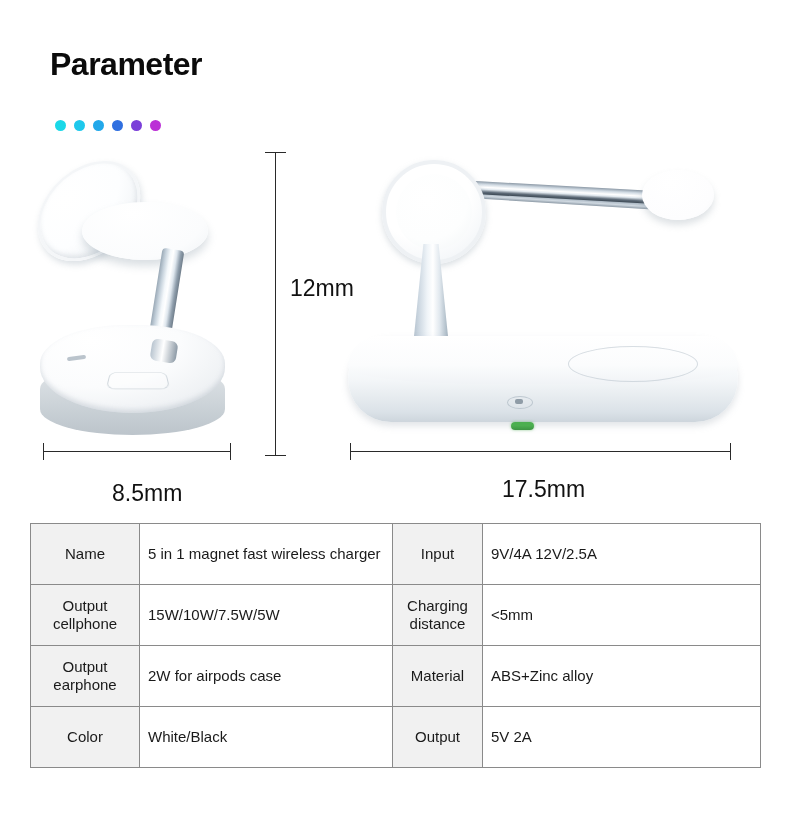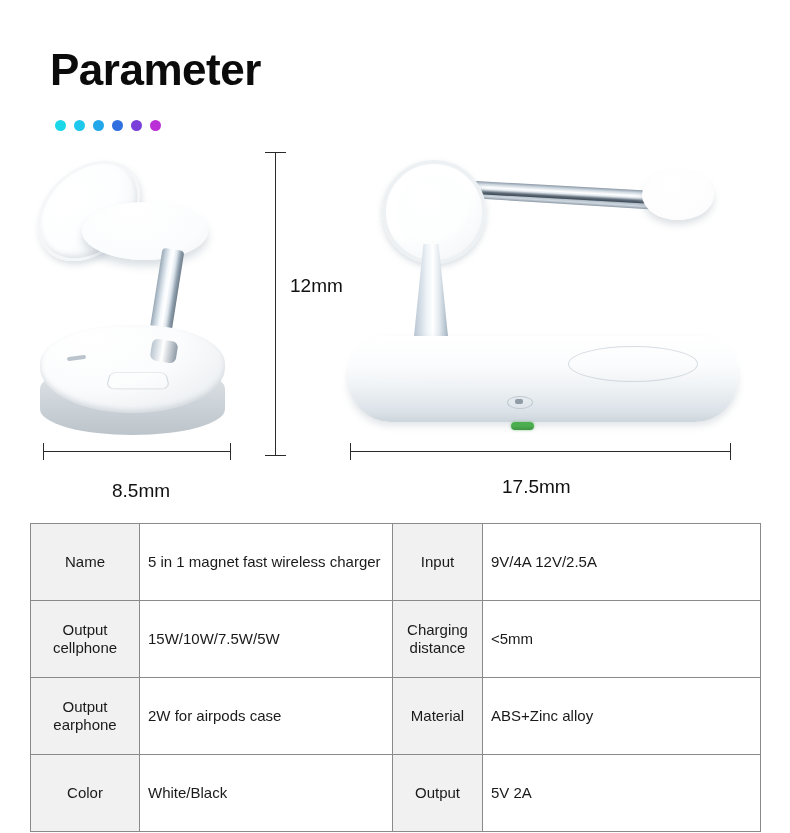--- a/index.html
+++ b/index.html
@@ -15,21 +15,21 @@
     font-family: "Liberation Sans", sans-serif;
     color: #111111;
     overflow: hidden;
   }
 
   
   #page-title {
     position: absolute;
     left: 50px;
     top: 48px;
-    font-size: 44px;
+    font-size: 32px;
     font-weight: bold;
     letter-spacing: -0.5px;
     color: #0b0b0b;
     line-height: 1;
     white-space: nowrap;
   }
   #dot-row {
     position: absolute;
     left: 55px;
     top: 120px;
@@ -314,21 +314,21 @@
     width: 23px;
     height: 8px;
     border-radius: 4px;
     background: linear-gradient(180deg,#7ed07a 0%,#4caf4f 45%,#3d9442 100%);
     box-shadow: 0 0 3px rgba(76,175,79,0.6);
   }
 
   
   .dim-label {
     position: absolute;
-    font-size: 19px;
+    font-size: 23px;
     color: #111111;
     white-space: nowrap;
   }
   .dim-h {
     position: absolute;
     height: 1px;
     background: #2a2a2a;
   }
   .dim-tick-v {
     position: absolute;
@@ -359,21 +359,21 @@
     border: 1px solid #8a8a8a;
     font-size: 15px;
     color: #1a1a1a;
     vertical-align: middle;
     line-height: 1.22;
     height: 44px;
   }
   #spec-table td.k {
     background: #f1f1f1;
     text-align: center;
-    padding: 16px 3px;
+    padding: 8px 3px;
   }
   #spec-table td.v {
     background: #ffffff;
     text-align: left;
     padding: 4px 8px;
   }
   #spec-table col.c1 { width: 109px; }
   #spec-table col.c2 { width: 253px; }
   #spec-table col.c3 { width: 90px; }
   #spec-table col.c4 { width: 278px; }

